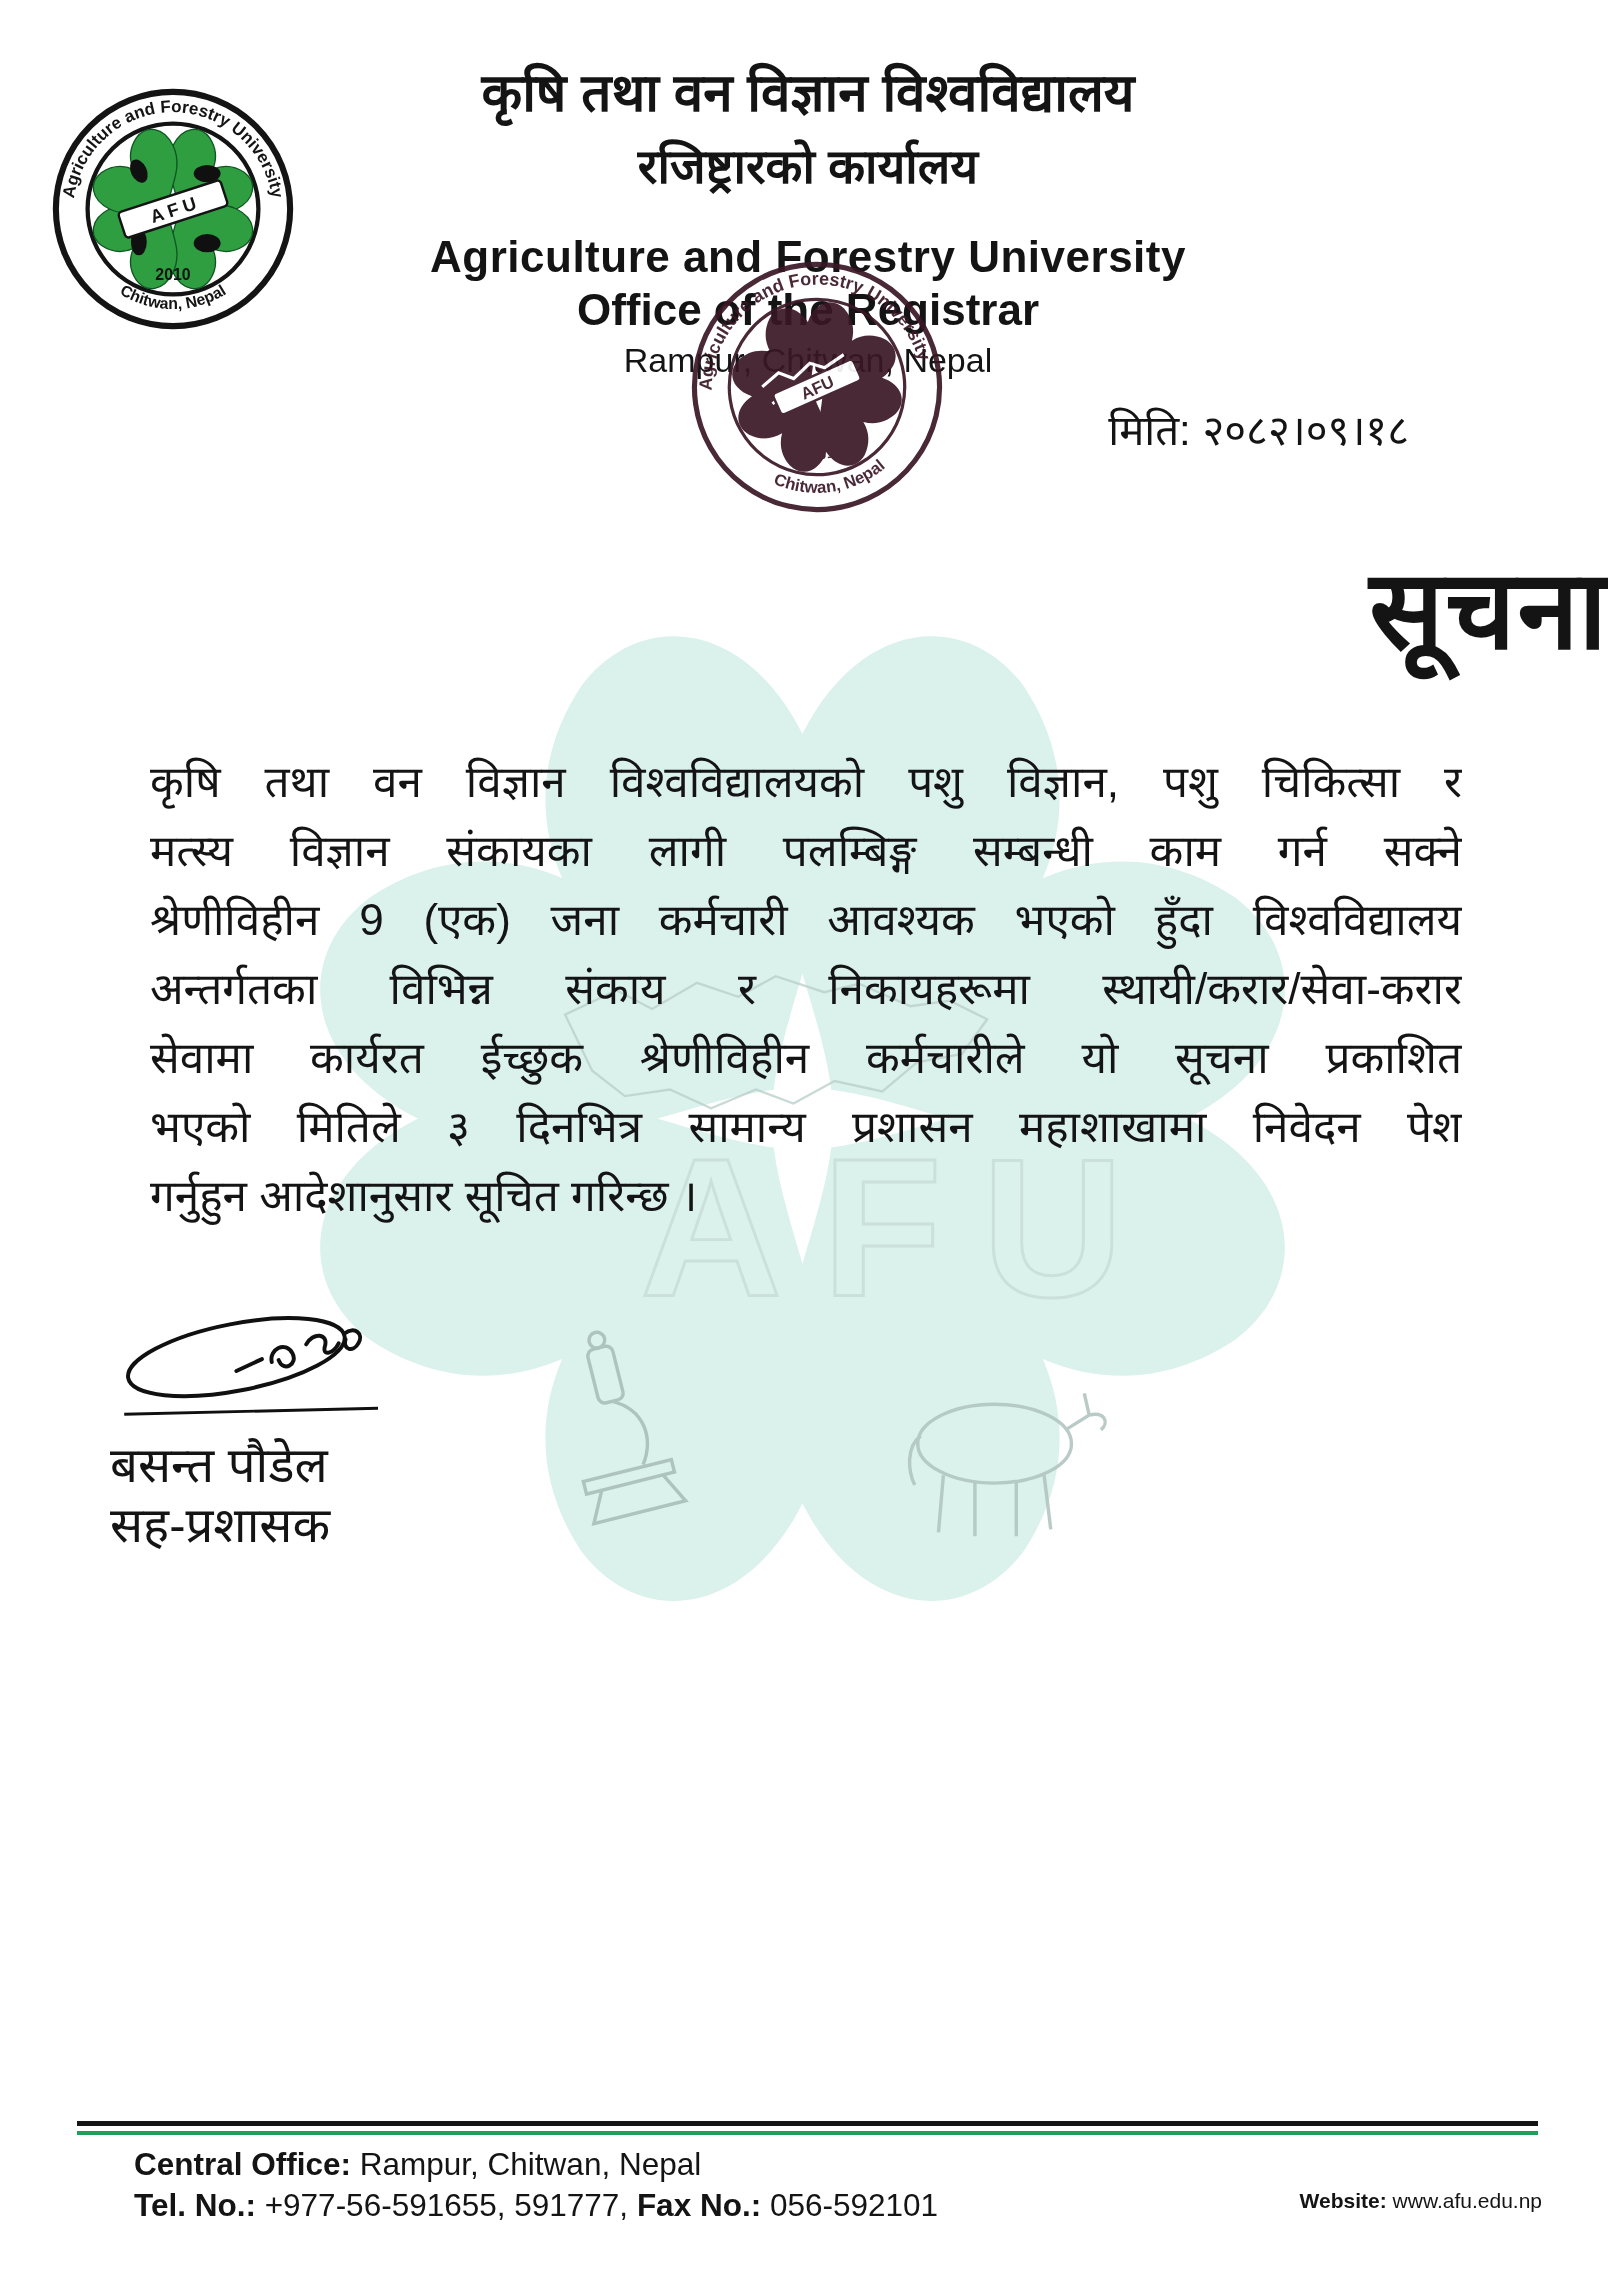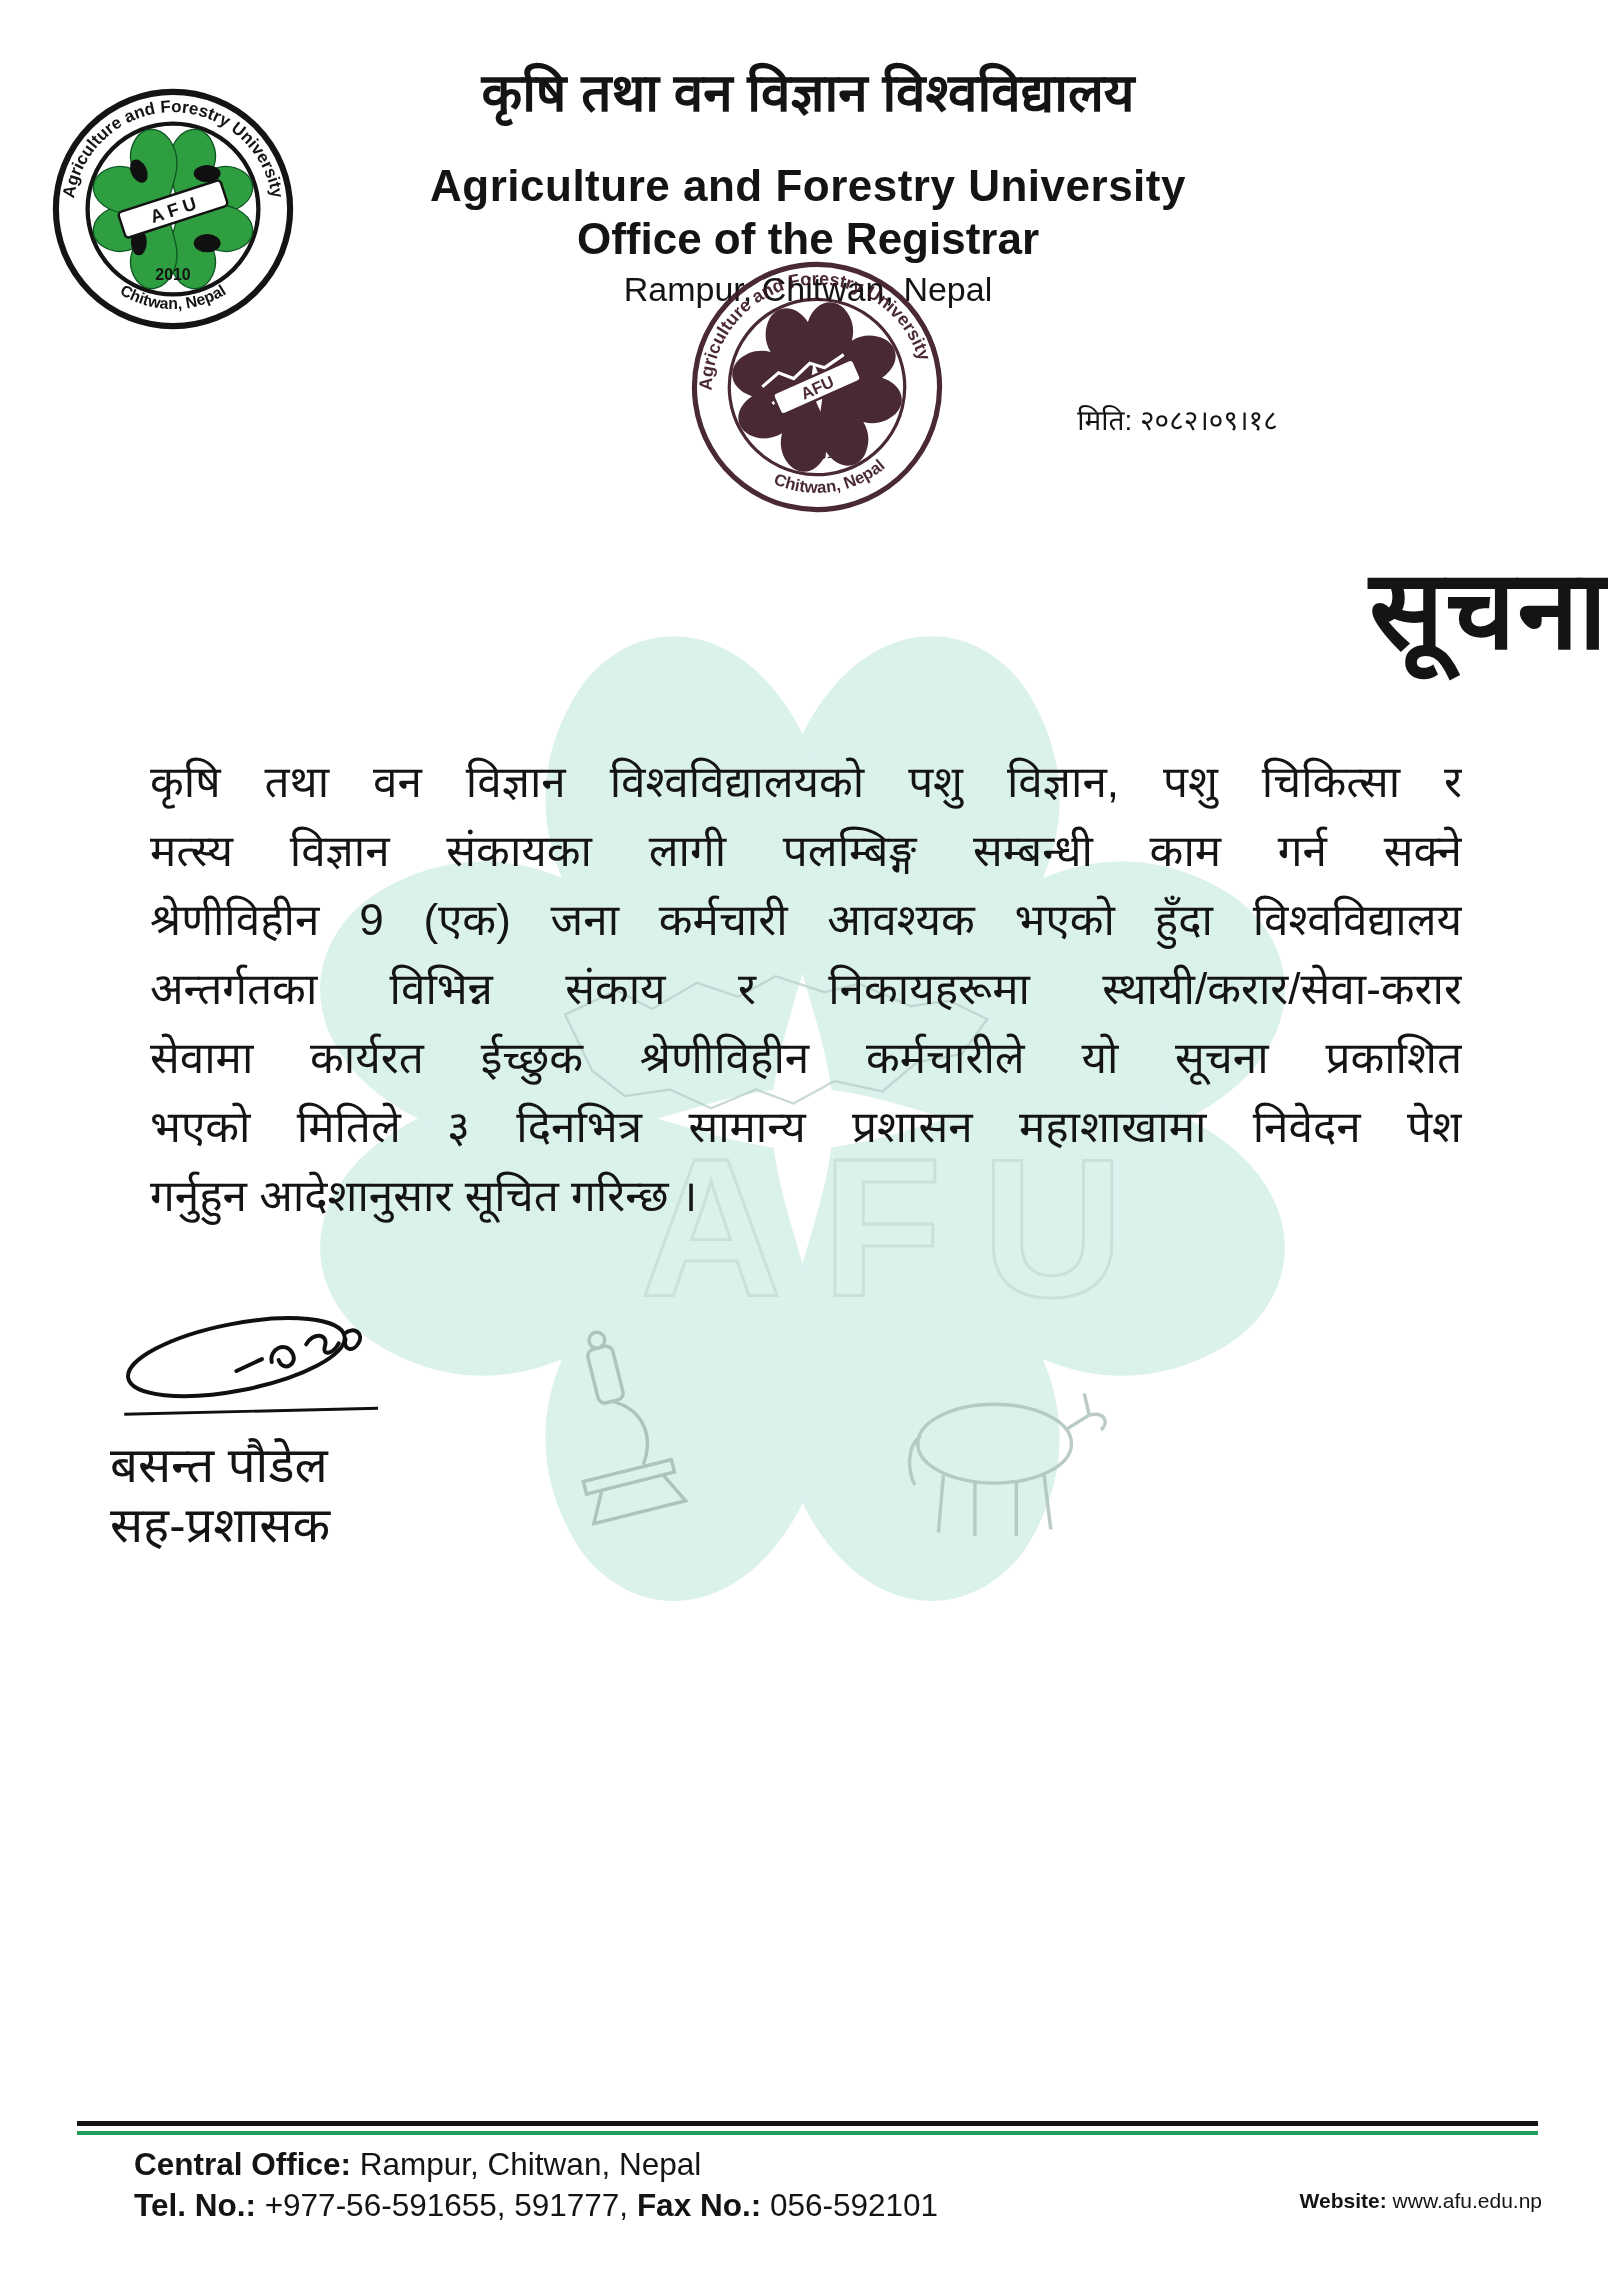--- a/index.html
+++ b/index.html
@@ -15,22 +15,22 @@
   
   .hdr{position:absolute;left:296px;top:61px;width:1024px;text-align:center;z-index:1;}
   .hdr .np1{font-size:53px;font-weight:bold;line-height:63px;text-align:center;}
   .hdr .np2{font-size:48px;font-weight:bold;line-height:57px;margin-top:13.8px;}
   .hdr .en1{font-size:44px;font-weight:bold;line-height:49px;margin-top:37px;letter-spacing:0.5px;}
   .hdr .en2{font-size:44px;font-weight:bold;line-height:49px;margin-top:3.9px;}
   .hdr .en3{font-size:34px;line-height:41px;margin-top:5.9px;}
   
   .stamp{position:absolute;left:688px;top:258px;z-index:3;opacity:.92;transform:rotate(-8deg);}
   
-  .date{position:absolute;left:946px;top:400px;width:463px;text-align:center;
-        font-size:28px;z-index:1;}
+  .date{position:absolute;left:946px;top:400px;width:463px;text-align:right;
+        font-size:42px;z-index:1;}
   
   .title{position:absolute;left:0;top:530px;width:1609px;text-align:right;
          font-size:110px;font-weight:bold;letter-spacing:2px;z-index:1;}
   
   .notice-body{position:absolute;left:150px;top:747px;width:1312px;
                font-size:44px;line-height:69px;z-index:1;}
   .notice-body .line{height:69px;overflow:hidden;text-align:justify;text-align-last:justify;}
   .notice-body .line:last-child{text-align:justify;text-align-last:left;}
   
   .sig{position:absolute;left:110px;top:1306px;z-index:1;}
@@ -109,20 +109,21 @@
     </g>
     <g transform="rotate(-18)">
       <rect x="-44" y="-11" width="88" height="22" rx="3" fill="#ffffff" stroke="#141414" stroke-width="2"></rect>
       <text x="0" y="6" text-anchor="middle" font-size="15" font-weight="bold" fill="#141414">A F U</text>
     </g>
     <text x="0" y="58" text-anchor="middle" font-size="13" font-weight="bold" fill="#141414">2010</text>
   </svg>
 
   <div class="hdr">
     <div class="np1">कृषि तथा वन विज्ञान विश्वविद्यालय</div>
+    <div class="np2">रजिष्ट्रारको कार्यालय</div>
     <div class="en1">Agriculture and Forestry University</div>
     <div class="en2">Office of the Registrar</div>
     <div class="en3">Rampur, Chitwan, Nepal</div>
   </div>
 
   <svg class="stamp" width="258" height="258" viewBox="-100 -100 200 200">
     <circle r="95" fill="none" stroke="#3b1726" stroke-width="4"></circle>
     <circle r="68" fill="none" stroke="#3b1726" stroke-width="2.5"></circle>
     <text font-size="14" font-weight="bold" fill="#3b1726">
       <textPath href="#arcTop" startOffset="50%" text-anchor="middle">Agriculture and Forestry University</textPath>

